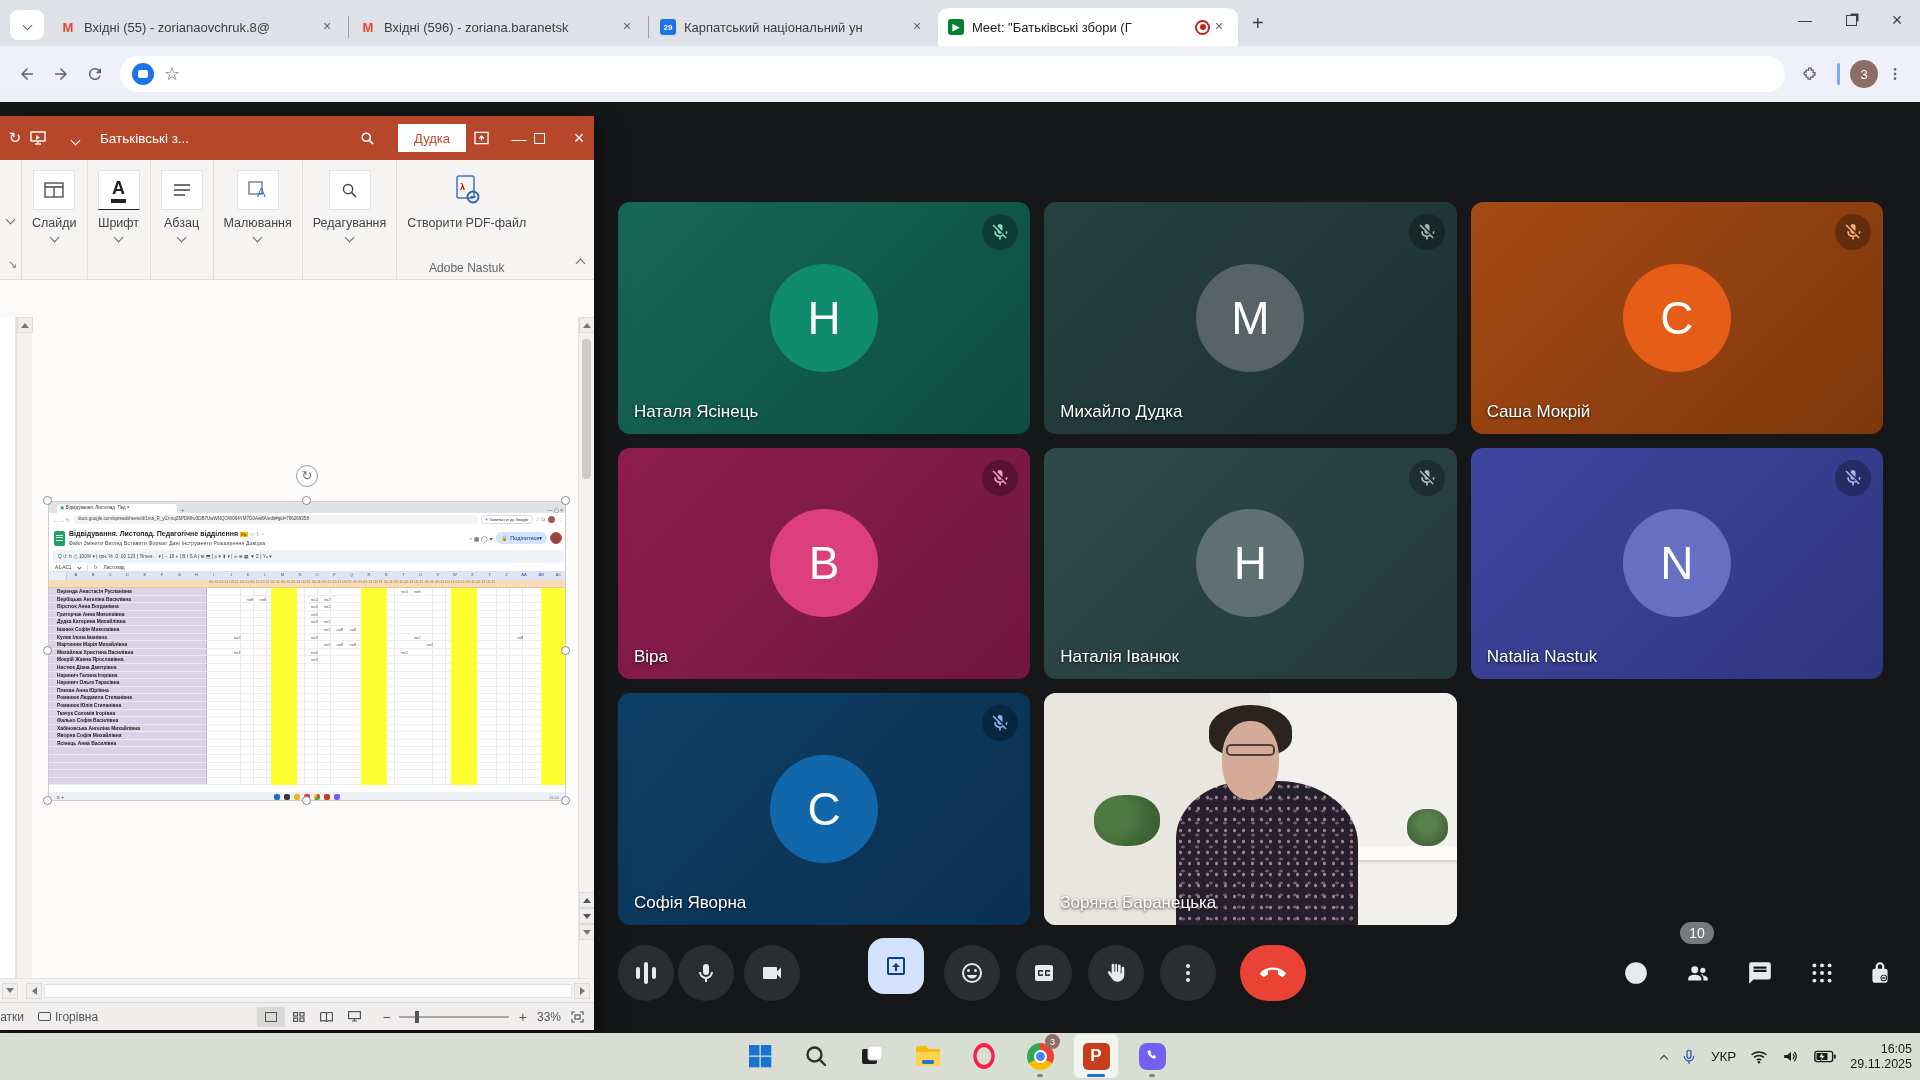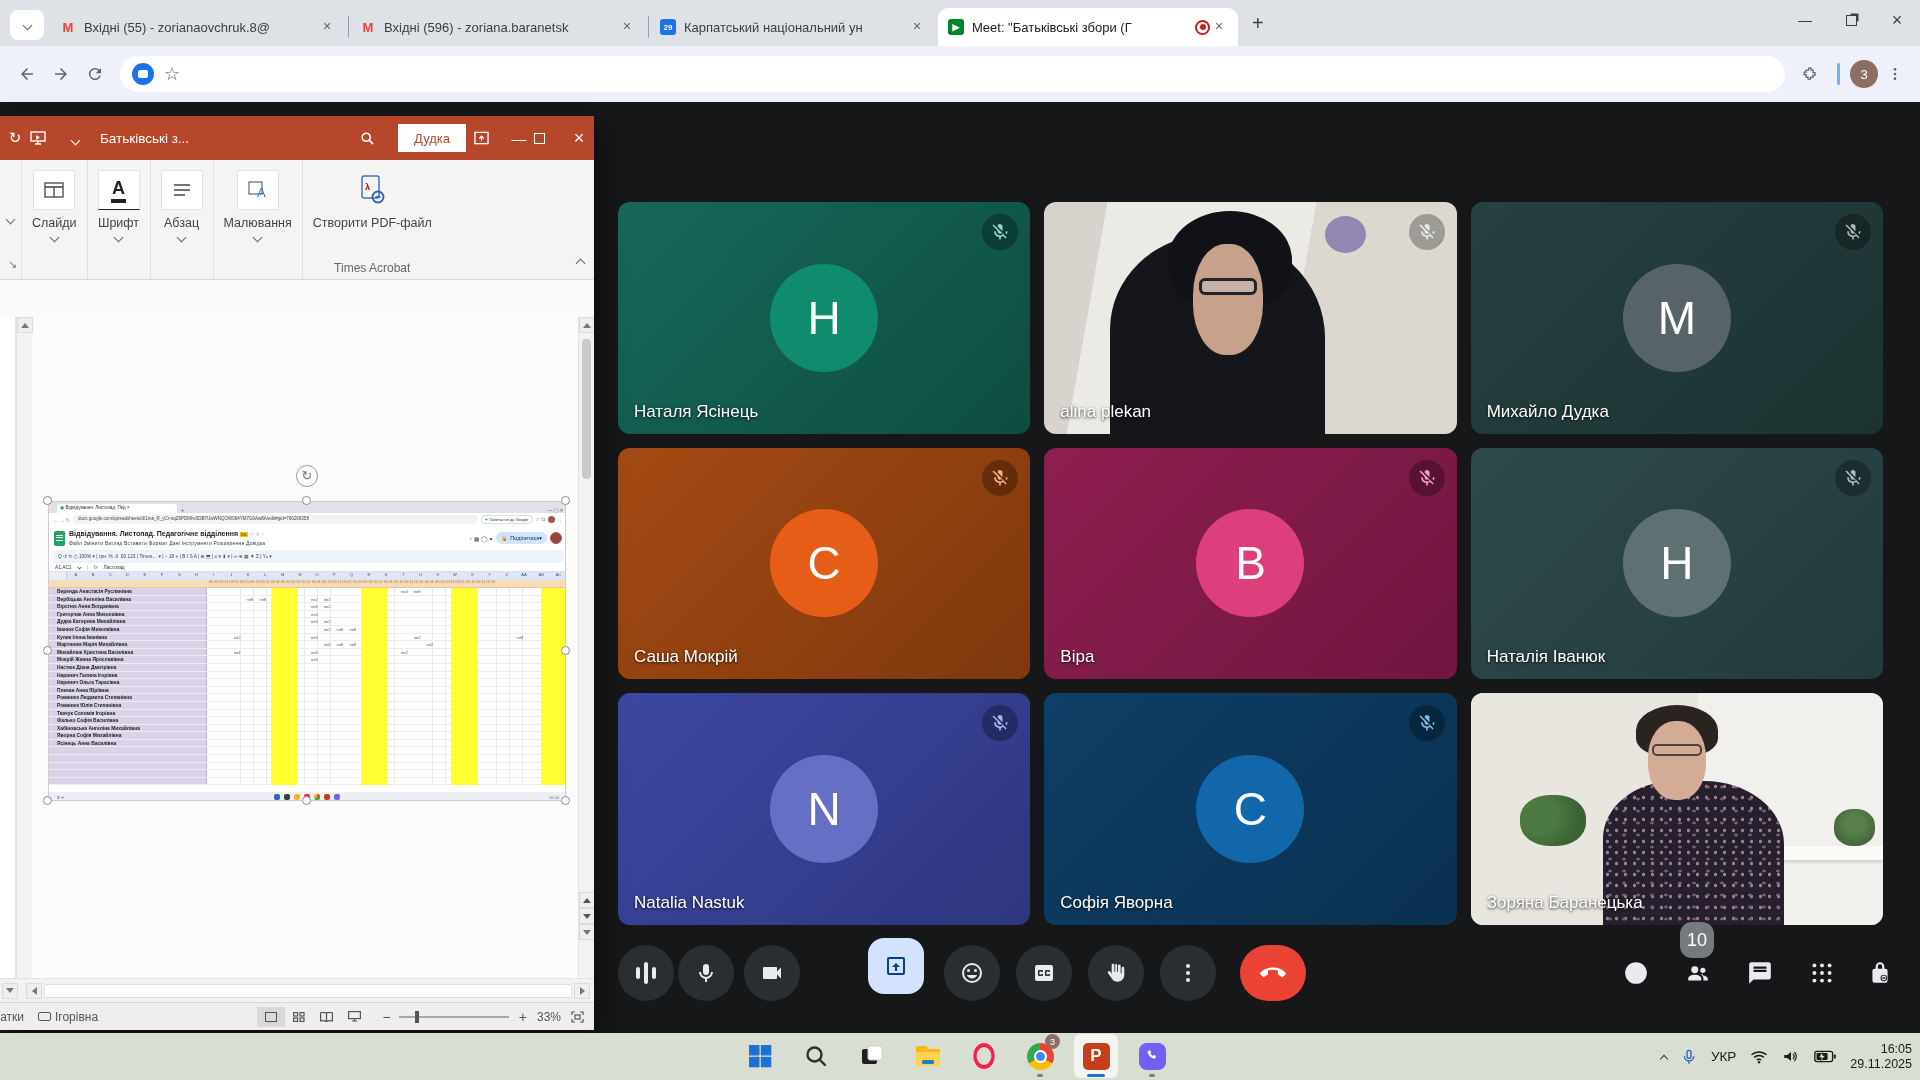--- a/index.html
+++ b/index.html
@@ -55,21 +55,21 @@
   .zoriana .glasses { position:absolute; left:44%; top:22%; width:12%; height:5%; border:2px solid #4a413c; border-radius:5px; }
 
   
   .ctl { position:absolute; width:56px; height:56px; border-radius:50%; background:#2b2e30; display:flex; align-items:center; justify-content:center; color:#e8eaed; }
   .ctl svg { width:24px; height:24px; fill:currentColor; }
   .ctl.present { background:#d3e3fd; color:#0b3e91; border-radius:16px; }
   #endcall { position:absolute; width:66px; height:56px; border-radius:28px; background:#ea4335; display:flex; align-items:center; justify-content:center; }
   #endcall svg { width:26px; height:26px; fill:#fff; }
   .rctl { position:absolute; width:48px; height:48px; display:flex; align-items:center; justify-content:center; color:#e8eaed; }
   .rctl svg { width:26px; height:26px; fill:currentColor; }
-  #pcount { position:absolute; width:34px; height:36px; border-radius:12px; background:#747a7e; color:#fff; font-size:18px; display:flex; align-items:center; justify-content:center; }
+  #pcount { position:absolute; width:34px; height:22px; border-radius:12px; background:#747a7e; color:#fff; font-size:14px; display:flex; align-items:center; justify-content:center; }
   .eq i { display:inline-block; width:4px; background:#e8eaed; margin:0 2px; border-radius:2px; }
 
   
   #notif { position:absolute; left:692px; top:845px; width:540px; height:62px; background:#fff; border-radius:8px; box-shadow:0 4px 14px rgba(0,0,0,.4); display:flex; align-items:center; padding:0 16px; z-index:6; }
   #notif .bars i { display:inline-block; width:3px; height:15px; background:#bdc1c6; margin-right:3px; }
   #notif .msg { font-size:15.5px; color:#3c4043; margin:0 14px 0 10px; white-space:nowrap; }
   #notif .btn { background:#1a73e8; color:#fff; border:none; height:44px; border-radius:22px; padding:0 20px; font-size:15px; font-weight:bold; font-family:inherit; white-space:nowrap; }
   #notif .lnk { color:#1a73e8; font-size:15px; text-decoration:underline; margin-left:18px; }
 
   
@@ -220,35 +220,20 @@
   <div class="abs" id="grid">
     <div class="tile" style="background: linear-gradient(135deg, rgb(23, 104, 90), rgb(13, 77, 64));">
       <div class="avatar" style="background: rgb(15, 139, 110);">Н</div>
       <span class="micoff" style="color: rgb(143, 216, 197);">
           <svg viewBox="0 0 24 24">
             <path d="M15 11V6a3 3 0 0 0-6-.9L15 11zm4 0a7 7 0 0 1-.36 2.2l1.52 1.52A8.9 8.9 0 0 0 21 11h-2zM4.3 3 3 4.3l6 6V11a3 3 0 0 0 4.73 2.45l1.5 1.5A4.96 4.96 0 0 1 7 11H5a7 7 0 0 0 6 6.92V21h2v-3.08c.98-.14 1.88-.5 2.68-1l3 3L20 18.6 4.3 3z"></path>
           </svg>
         </span>
       <span class="tname">Наталя Ясінець</span>
     </div>
-    <div class="tile">
-      <div class="vid alina">
-          <i class="deco abs"></i>
-          <i class="body abs"></i>
-          <i class="hair abs"></i>
-          <i class="face abs"></i>
-          <i class="glasses abs"></i>
-        </div>
-      <span class="micoff" style="color: rgb(232, 234, 237);">
-          <svg viewBox="0 0 24 24">
-            <path d="M15 11V6a3 3 0 0 0-6-.9L15 11zm4 0a7 7 0 0 1-.36 2.2l1.52 1.52A8.9 8.9 0 0 0 21 11h-2zM4.3 3 3 4.3l6 6V11a3 3 0 0 0 4.73 2.45l1.5 1.5A4.96 4.96 0 0 1 7 11H5a7 7 0 0 0 6 6.92V21h2v-3.08c.98-.14 1.88-.5 2.68-1l3 3L20 18.6 4.3 3z"></path>
-          </svg>
-        </span>
-      <span class="tname">alina plekan</span>
-    </div>
     <div class="tile" style="background: linear-gradient(135deg, rgb(38, 65, 64), rgb(28, 50, 49));">
       <div class="avatar" style="background: rgb(87, 99, 102);">М</div>
       <span class="micoff" style="color: rgb(170, 184, 182);">
           <svg viewBox="0 0 24 24">
             <path d="M15 11V6a3 3 0 0 0-6-.9L15 11zm4 0a7 7 0 0 1-.36 2.2l1.52 1.52A8.9 8.9 0 0 0 21 11h-2zM4.3 3 3 4.3l6 6V11a3 3 0 0 0 4.73 2.45l1.5 1.5A4.96 4.96 0 0 1 7 11H5a7 7 0 0 0 6 6.92V21h2v-3.08c.98-.14 1.88-.5 2.68-1l3 3L20 18.6 4.3 3z"></path>
           </svg>
         </span>
       <span class="tname">Михайло Дудка</span>
     </div>
     <div class="tile" style="background: linear-gradient(135deg, rgb(165, 74, 20), rgb(126, 56, 13));">
@@ -472,31 +457,41 @@
     <div class="rgrp">
       <span class="gicon">
           <svg width="20" height="18" viewBox="0 0 20 18">
             <rect x="1" y="1" width="13" height="12" fill="none" stroke="#666" stroke-width="1.2"></rect>
             <text x="9" y="16" font-size="13" fill="#2b7cd3" font-family="sans-serif">А</text>
           </svg>
         </span>
       <span>Малювання</span>
       <span class="chev" style="margin-top:4px"></span>
     </div>
+    <div class="rgrp">
+      <span class="gicon">
+          <svg width="17" height="17" viewBox="0 0 24 24" fill="none" stroke="#444" stroke-width="2">
+            <circle cx="10" cy="10" r="6.5"></circle>
+            <path d="M15 15l6 6"></path>
+          </svg>
+        </span>
+      <span>Редагування</span>
+      <span class="chev" style="margin-top:4px"></span>
+    </div>
     <div class="rgrp" style="border-right:none;min-width:120px;position:relative;">
       <span class="gicon" style="border:none;background:transparent;">
           <svg width="26" height="30" viewBox="0 0 26 30">
             <rect x="3" y="1" width="17" height="22" rx="2" fill="none" stroke="#4472c4" stroke-width="1.5"></rect>
             <text x="6" y="15" font-size="9" fill="#c00" font-family="sans-serif" font-weight="bold">λ</text>
             <circle cx="19" cy="22" r="5.5" fill="none" stroke="#2b5fb8" stroke-width="1.8"></circle>
             <path d="M16.5 22h5" stroke="#2b5fb8" stroke-width="1.8"></path>
           </svg>
         </span>
       <span style="line-height:15px;white-space:pre-line;">Створити PDF-файл</span>
-      <span style="position:absolute;bottom:4px;left:0;right:0;font-size:12px;color:#666;">Times Acrobat</span>
+      <span style="position:absolute;bottom:4px;left:0;right:0;font-size:12px;color:#666;">Adobe Nastuk</span>
     </div>
     <span class="abs" style="left:8px;top:98px;color:#777;font-size:11px;">↘</span>
     <span class="abs" style="right:10px;bottom:8px;"><span class="chev up"></span></span>
   </div>
 
   <div id="workspace">
 
     <div class="abs" style="left:0;top:0;width:16px;height:661px;background:#fff;border-right:1px solid #e7e5e4;"></div>
     <div class="abs vscroll" style="left:16px;top:0;height:661px;">
         <div class="sbx">

